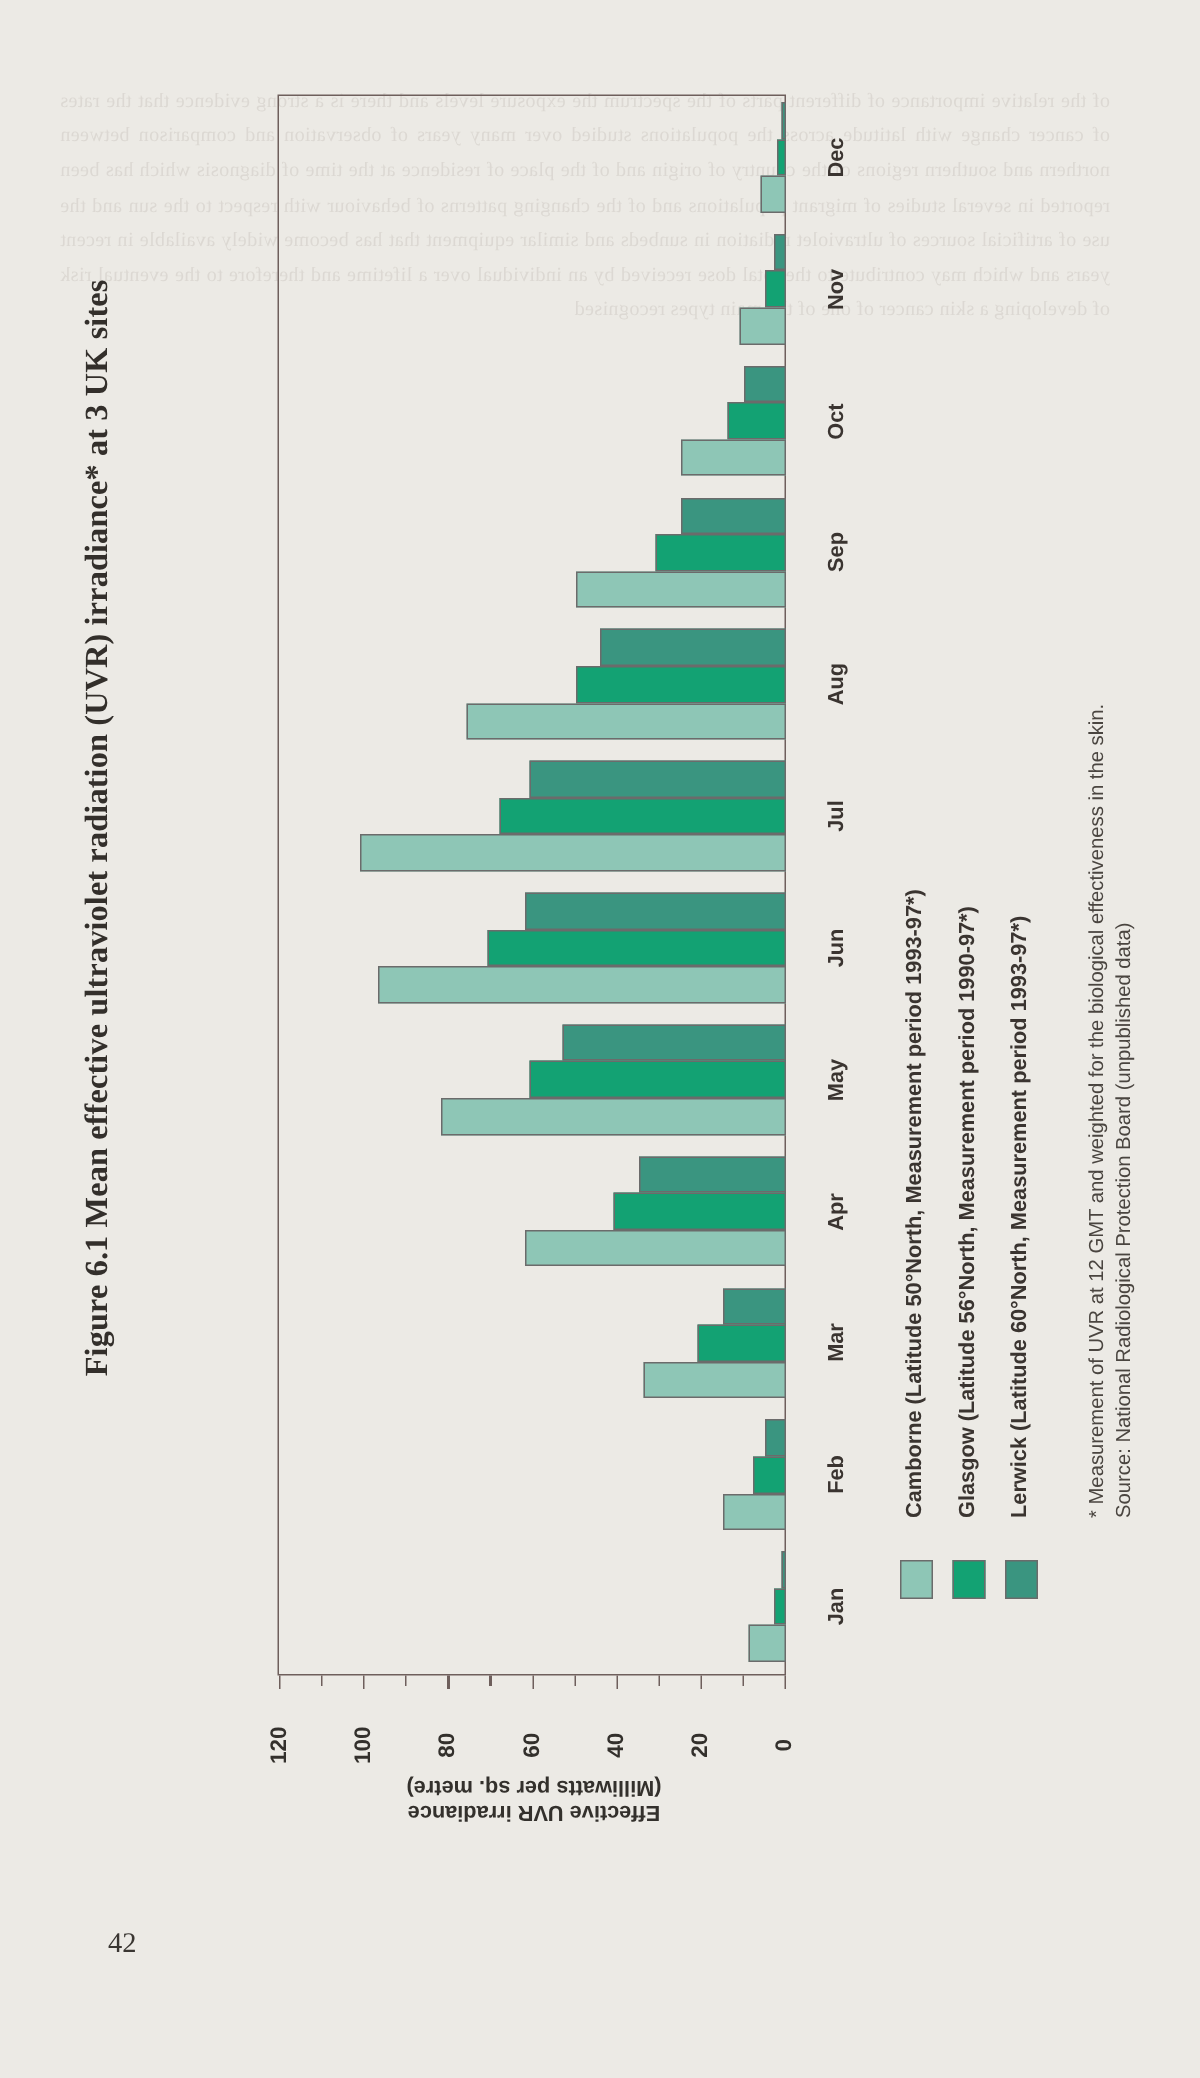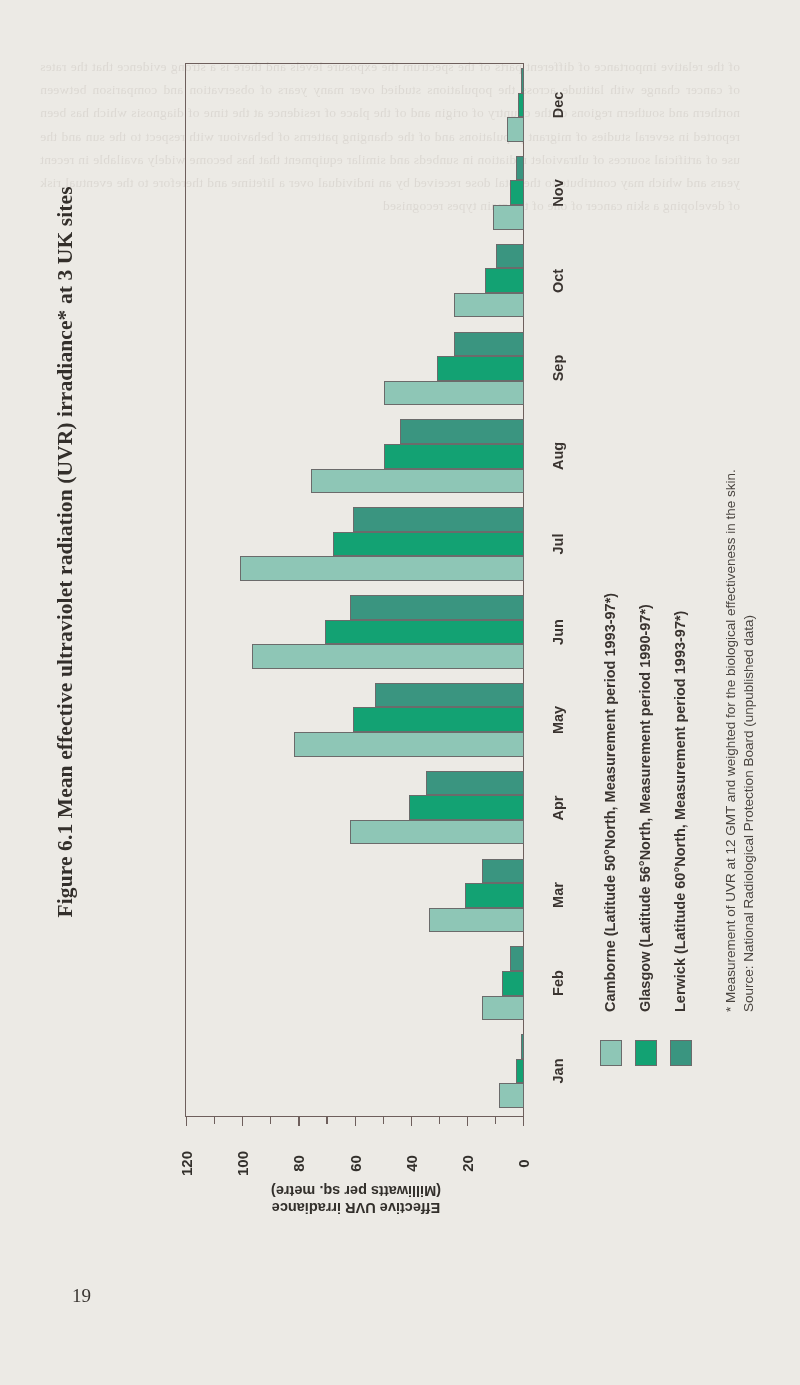--- a/index.html
+++ b/index.html
@@ -160,21 +160,21 @@
     color:#4a4540;
   }
 </style>
 </head>
 <body>
 
 <div id="page"></div>
 
 <div id="ghost">of the relative importance of different parts of the spectrum the exposure levels and there is a strong evidence that the rates of cancer change with latitude across the populations studied over many years of observation and comparison between northern and southern regions of the country of origin and of the place of residence at the time of diagnosis which has been reported in several studies of migrant populations and of the changing patterns of behaviour with respect to the sun and the use of artificial sources of ultraviolet radiation in sunbeds and similar equipment that has become widely available in recent years and which may contribute to the total dose received by an individual over a lifetime and therefore to the eventual risk of developing a skin cancer of one of the main types recognised</div>
 
-<div id="folio">19</div>
+<div id="folio">42</div>
 
 <div id="figure">
 
   <div id="caption">Figure 6.1 Mean effective ultraviolet radiation (UVR) irradiance* at 3 UK sites</div>
 
   <div id="plotframe"></div>
 
   <div id="plot">
       <div class="month-group" style="top: 0px; height: 87.8333px;">
         <div class="bar lerwick" title="Lerwick Dec: 1" style="width: 2.80833px; height: 24.6111px; top: 5px; background: rgb(58, 149, 128);"></div>

